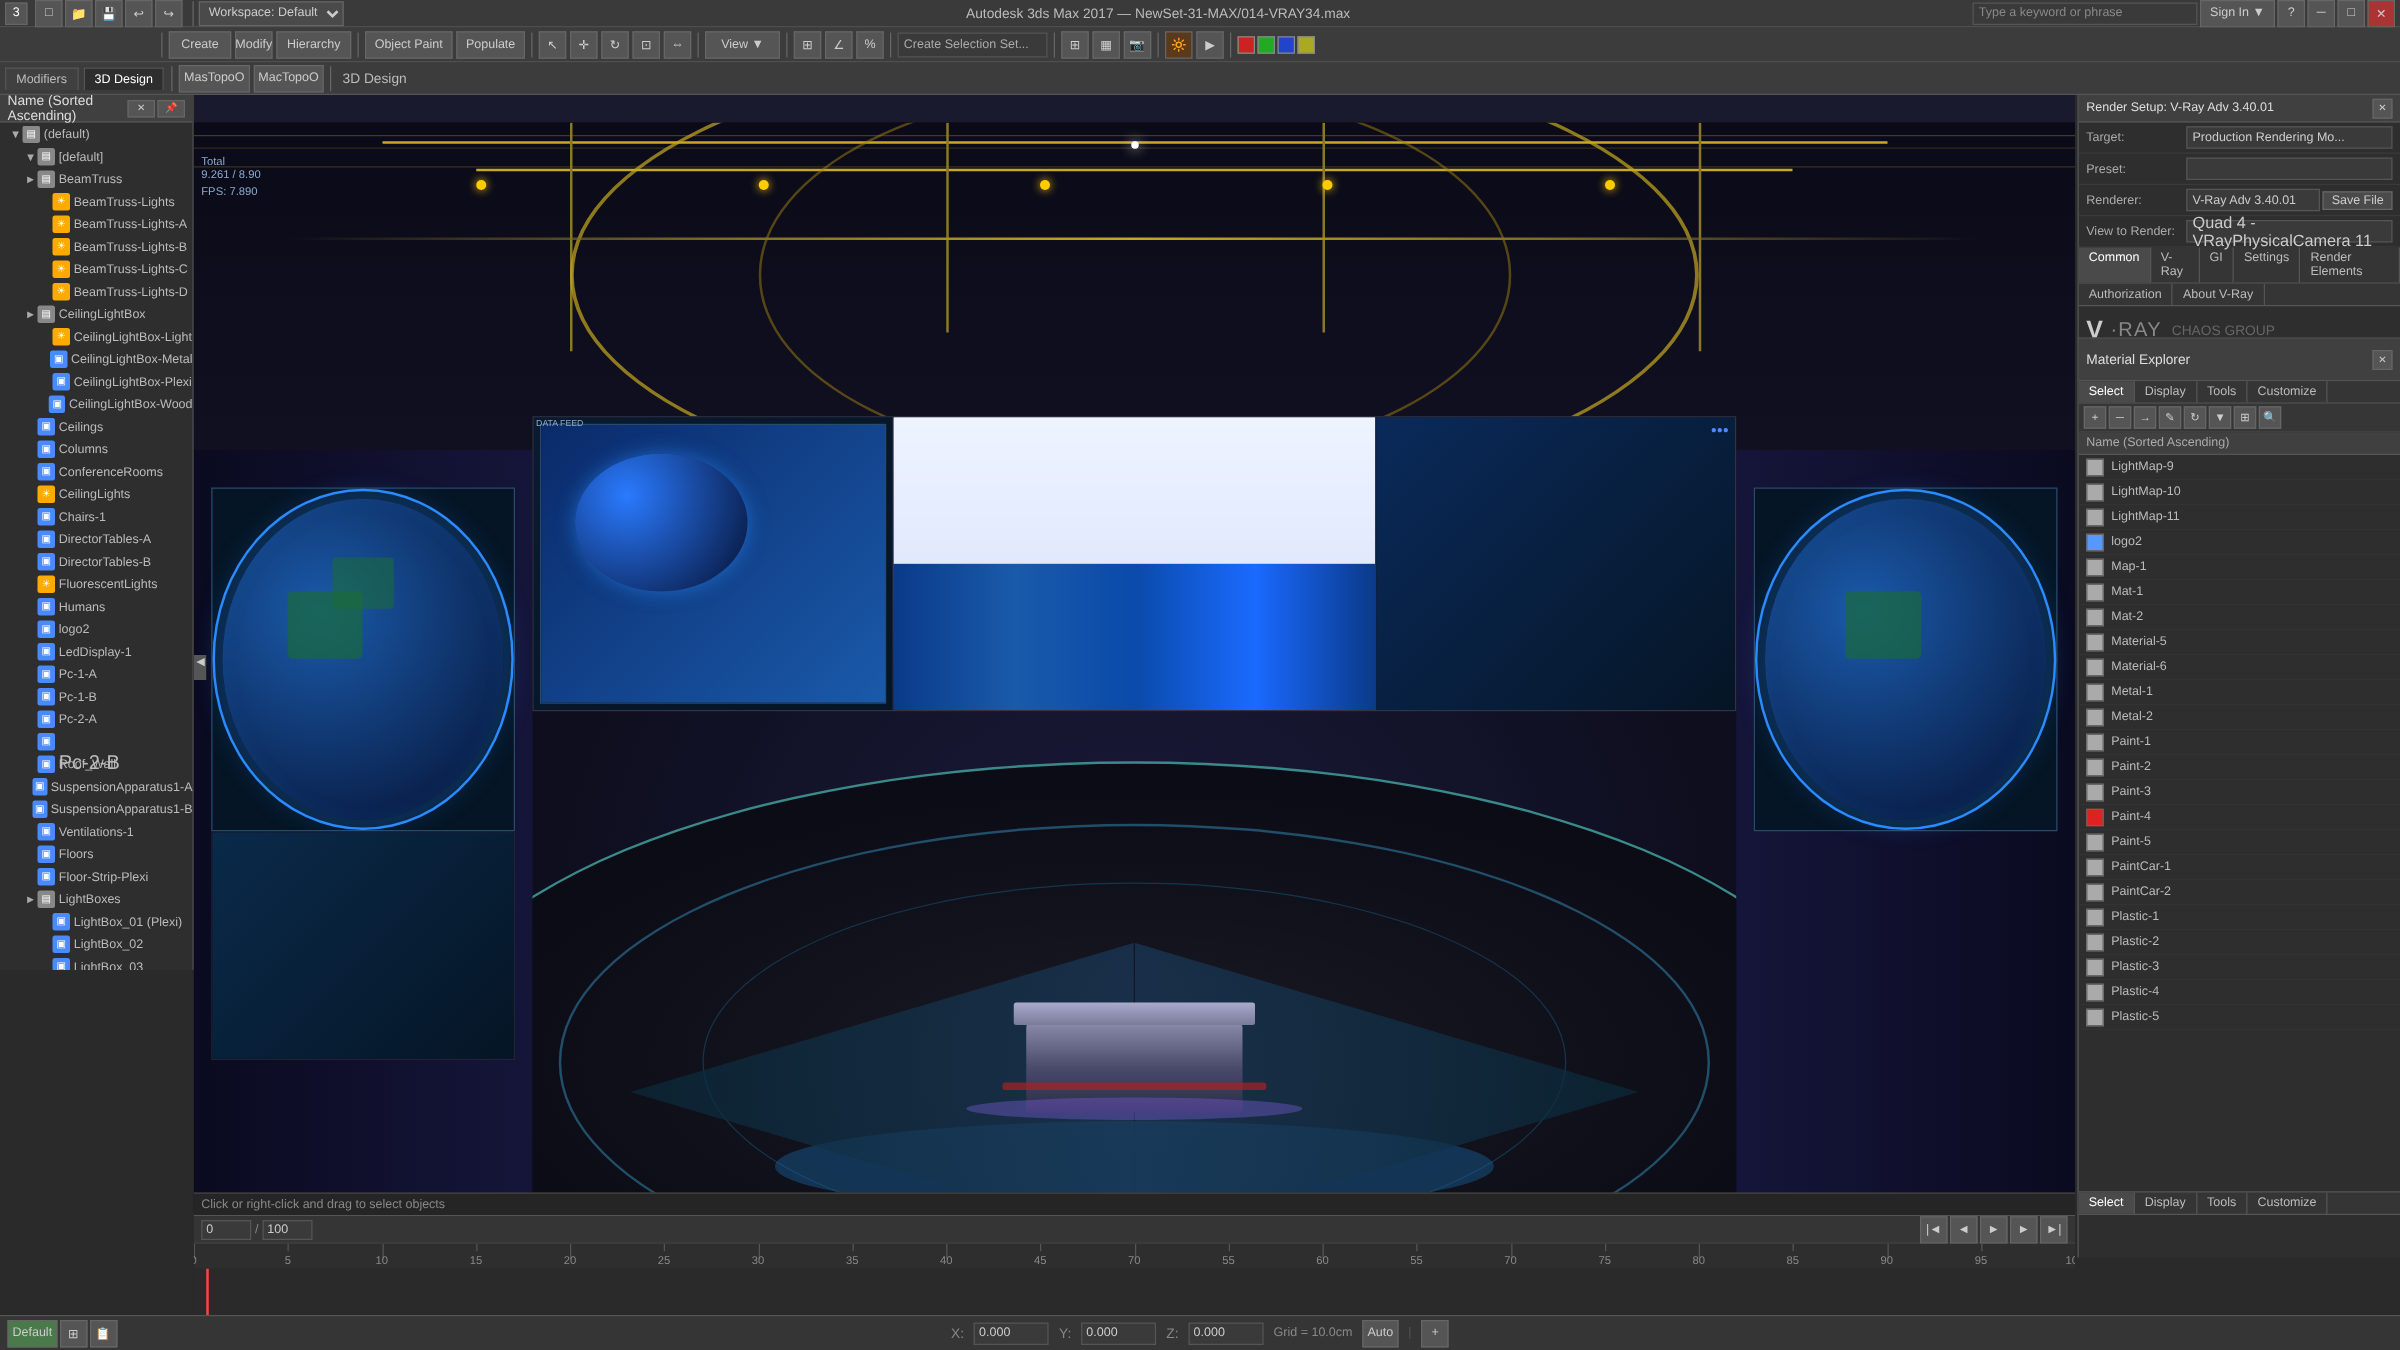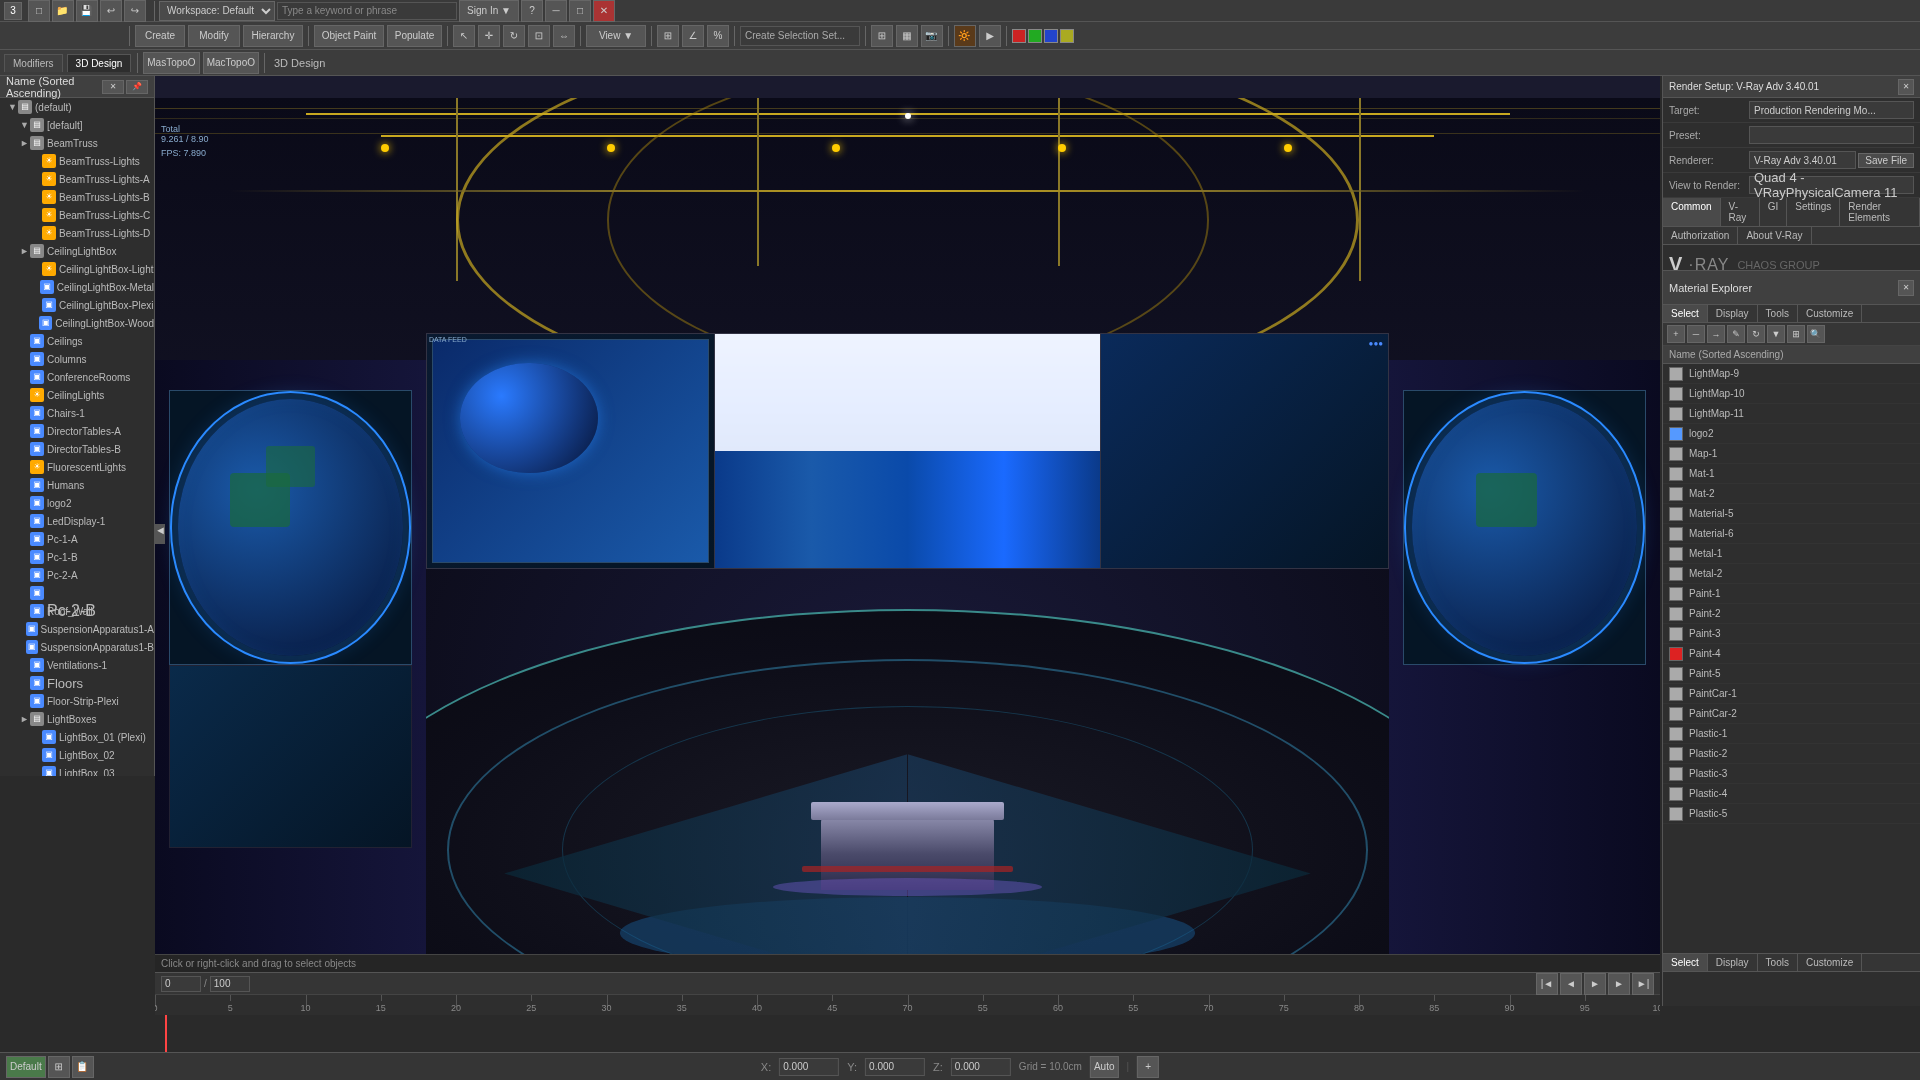--- a/index.html
+++ b/index.html
@@ -237,41 +237,44 @@
     <div class="toolbar-btn">□</div>
     <div class="toolbar-btn">📁</div>
     <div class="toolbar-btn">💾</div>
     <div class="toolbar-btn">↩</div>
     <div class="toolbar-btn">↪</div>
   </div>
   <div class="toolbar-sep"></div>
   <select class="toolbar-dropdown">
     <option>Workspace: Default</option>
   </select>
+  <div class="title-bar">
+    <span>Autodesk 3ds Max 2017</span> — <span>NewSet-31-MAX/014-VRAY34.max</span>
+  </div>
   <div style="background:#3a3a3a;border:1px solid #555;width:180px;height:18px;display:flex;align-items:center;padding:0 4px;">
     <span style="font-size:10px;color:#888;">Type a keyword or phrase</span>
   </div>
   <div class="toolbar-btn" style="width:60px;">Sign In ▼</div>
   <div class="toolbar-btn">?</div>
   <div class="toolbar-btn">─</div>
   <div class="toolbar-btn">□</div>
   <div class="toolbar-btn" style="background:#aa3333;">✕</div>
 </div>
 
 <div id="logo">
   <span class="logo-text">VIRTUAL TV STUDIO</span>
   <span class="logo-sub">News Set 31</span>
 </div>
 
 <div id="toolbar1">
   <div style="width:120px;"></div>
   <div class="toolbar-sep"></div>
 
   <div class="toolbar-btn" style="width:50px;font-size:10px;">Create</div>
-  <div class="toolbar-btn" style="width:52px;font-size:10px;">Modify</div>
+  <div class="toolbar-btn" style="width:30px;font-size:10px;">Modify</div>
   <div class="toolbar-btn" style="width:60px;font-size:10px;">Hierarchy</div>
   <div class="toolbar-sep"></div>
 
   <div class="toolbar-btn" style="width:70px;font-size:10px;">Object Paint</div>
   <div class="toolbar-btn" style="width:55px;font-size:10px;">Populate</div>
   <div class="toolbar-sep"></div>
 
   <div class="toolbar-btn">↖</div>
   <div class="toolbar-btn">✛</div>
   <div class="toolbar-btn">↻</div>
@@ -516,21 +519,21 @@
       <div class="tree-item">
         <span style="display:inline-block;width:12px;"></span>
         <span class="tree-arrow">&nbsp;</span>
         <span class="tree-icon geo">▣</span>
         <span style="font-size:10px;">Ventilations-1</span>
       </div>
       <div class="tree-item">
         <span style="display:inline-block;width:12px;"></span>
         <span class="tree-arrow">&nbsp;</span>
         <span class="tree-icon geo">▣</span>
-        <span style="font-size:13px;">Floors</span>
+        <span style="font-size:10px;">Floors</span>
       </div>
       <div class="tree-item">
         <span style="display:inline-block;width:12px;"></span>
         <span class="tree-arrow">&nbsp;</span>
         <span class="tree-icon geo">▣</span>
         <span style="font-size:10px;">Floor-Strip-Plexi</span>
       </div>
       <div class="tree-item">
         <span style="display:inline-block;width:12px;"></span>
         <span class="tree-arrow">►</span>

